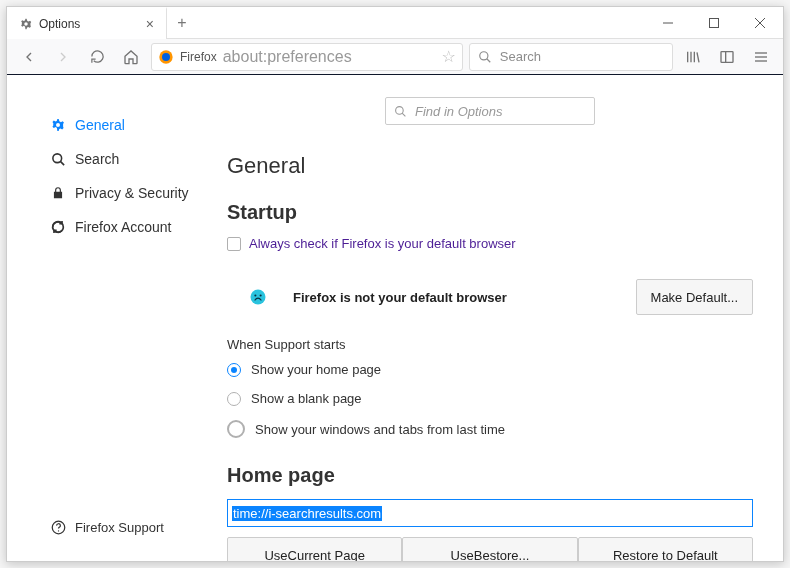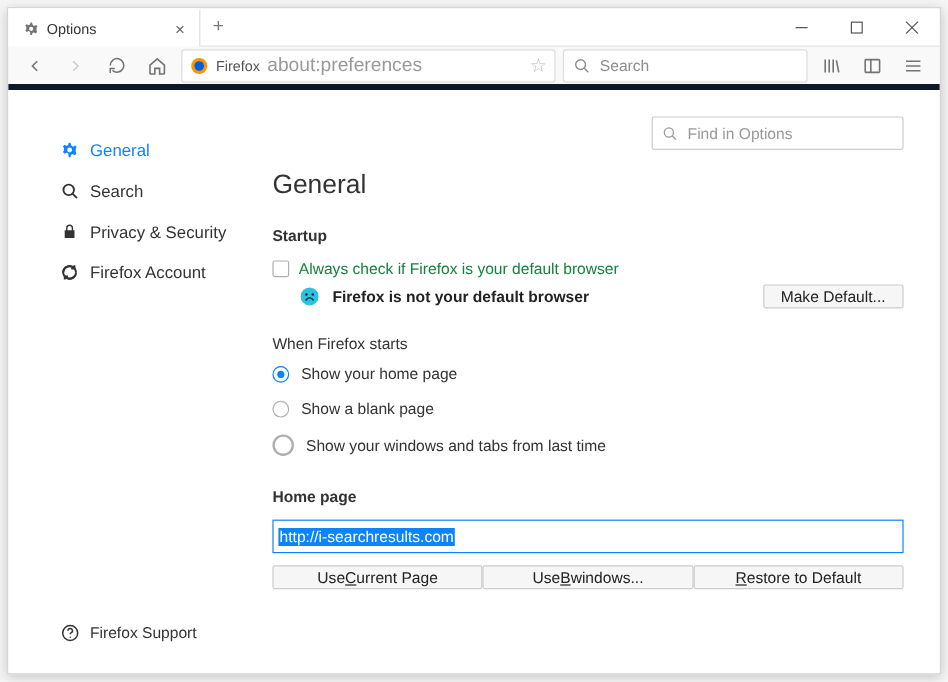--- a/index.html
+++ b/index.html
@@ -10,51 +10,51 @@
 .titlebar { height: 32px; background: #fff; display: flex; align-items: center; border-bottom: 1px solid #e0e0e0; }
 .tab { display: flex; align-items: center; height: 32px; padding: 0 8px 0 12px; border-right: 1px solid #e0e0e0; border-top: 2px solid transparent; background: #fff; gap: 6px; min-width: 160px; }
 .tab-icon { width: 14px; height: 14px; }
 .tab-title { font-size: 12px; color: #333; flex: 1; }
 .tab-close { font-size: 14px; color: #666; padding: 0 4px; cursor: pointer; }
 .new-tab { width: 30px; height: 32px; display: flex; align-items: center; justify-content: center; color: #777; font-size: 16px; cursor: pointer; }
 .win-controls { margin-left: auto; display: flex; }
 .win-btn { width: 46px; height: 32px; display: flex; align-items: center; justify-content: center; color: #555; cursor: pointer; }
 .win-btn svg { width: 12px; height: 12px; }
 
-.navbar { height: 36px; background: #f9f9fa; border-bottom: 5px solid #0f172a; display: flex; align-items: center; padding: 0 8px; gap: 6px; }
+.navbar { height: 36px; background: #f9f9fa; border-bottom: 1px solid #0f172a; display: flex; align-items: center; padding: 0 8px; gap: 6px; }
 .nav-icon-btn { width: 28px; height: 28px; display: flex; align-items: center; justify-content: center; color: #737373; cursor: pointer; border-radius: 2px; }
 .nav-icon-btn.disabled { color: #ccc; }
 .urlbar { flex: 1.6; height: 28px; border: 1px solid #ddd; border-radius: 3px; background: #fff; display: flex; align-items: center; padding: 0 6px; gap: 6px; }
 .urlbar-text { font-size: 16px; color: #999; flex: 1; }
 .searchbar { flex: 1; height: 28px; border: 1px solid #ddd; border-radius: 3px; background: #fff; display: flex; align-items: center; padding: 0 8px; gap: 8px; color: #8d8d8d; font-size: 13px; }
 .searchbar .sicon { color: #8d8d8d; }
 .star { color: #bbb; font-size: 16px; }
 .ff-ico { width: 16px; height: 16px; }
 
 .content { flex: 1; display: flex; background: #fff; overflow: hidden; position: relative; }
 .sidebar { width: 200px; padding: 34px 0 0 0; display: flex; flex-direction: column; gap: 2px; }
 .sidebar-spacer { flex: 1; }
 .side-item { display: flex; align-items: center; gap: 12px; padding: 8px 18px 8px 38px; font-size: 14px; color: #333; cursor: pointer; position: relative; }
 .side-item .sicon { position: absolute; left: 42px; width: 18px; display: flex; justify-content: center; }
 .side-item { padding-left: 68px; }
 .side-item.active { color: #0a84ff; }
 .side-item.support { font-size: 13px; margin-bottom: 18px; }
 
 .main { flex: 1; padding: 22px 30px 0 20px; overflow: auto; }
-.find-row { display: flex; justify-content: flex-end; margin-bottom: 16px; }
+.find-row { display: flex; justify-content: center; margin-bottom: 28px; font-style: italic; }
 .find-box { width: 210px; height: 28px; border: 1px solid #ccc; border-radius: 2px; display: flex; align-items: center; padding: 0 8px; gap: 8px; color: #999; font-size: 13px; }
 h1.page-title { font-size: 22px; font-weight: 400; color: #333; margin-bottom: 22px; }
-h2.section-title { font-size: 13px; font-weight: 600; color: #333; margin-bottom: 12px; }
-
-.checkbox-row { display: flex; align-items: center; gap: 8px; font-size: 13px; color: #15803d; margin-bottom: 6px; }
+h2.section-title { font-size: 20px; font-weight: 600; color: #333; margin-bottom: 12px; }
+
+.checkbox-row { display: flex; align-items: center; gap: 8px; font-size: 13px; color: #4c1d95; margin-bottom: 28px; }
 .chk { width: 14px; height: 14px; border: 1px solid #b0b0b0; border-radius: 2px; background: #fff; cursor: pointer; }
-.default-row { display: flex; align-items: center; gap: 10px; padding-left: 22px; margin-bottom: 22px; }
+.default-row { display: flex; align-items: center; gap: 26px; padding-left: 22px; margin-bottom: 22px; }
 .sad-face { width: 18px; height: 18px; }
 .default-text { font-weight: 700; font-size: 13px; color: #222; flex: 1; }
-.btn { height: 20px; padding: 0 14px; border: 1px solid #ccc; background: #f6f6f6; font-size: 13px; color: #222; cursor: pointer; border-radius: 2px; display: flex; align-items: center; justify-content: center; }
+.btn { height: 36px; padding: 0 14px; border: 1px solid #ccc; background: #f6f6f6; font-size: 13px; color: #222; cursor: pointer; border-radius: 2px; display: flex; align-items: center; justify-content: center; }
 
 .subhead { font-size: 13px; color: #333; margin-bottom: 10px; }
 .radio-row { display: flex; align-items: center; gap: 10px; font-size: 13px; color: #333; margin-bottom: 14px; cursor: pointer; }
 .radio { width: 14px; height: 14px; border: 1.5px solid #b0b0b0; border-radius: 50%; display: inline-flex; align-items: center; justify-content: center; }
 .radio.selected { border-color: #0a84ff; }
 .radio.selected::after { content: ""; width: 6px; height: 6px; background: #0a84ff; border-radius: 50%; }
 .radio.big { width: 18px; height: 18px; border-width: 2px; }
 
 .home-input { width: 100%; height: 28px; border: 1px solid #0a84ff; padding: 0 4px; font-size: 13px; display: flex; align-items: center; margin-bottom: 10px; }
 .home-input .sel { background: #0a84ff; color: #fff; padding: 0 1px; }
@@ -239,51 +239,51 @@
         <svg class="sad-face" viewBox="0 0 24 24">
             <circle cx="12" cy="12" r="10" fill="#2ac3de"></circle>
             <circle cx="8.5" cy="10" r="1.4" fill="#073042"></circle>
             <circle cx="15.5" cy="10" r="1.4" fill="#073042"></circle>
             <path d="M8 16c1-1.6 2.5-2.5 4-2.5s3 1 4 2.5" fill="none" stroke="#073042" stroke-width="1.6" stroke-linecap="round"></path>
           </svg>
         <span class="default-text">Firefox is not your default browser</span>
         <button class="btn">Make Default...</button>
       </div>
 
-      <div class="subhead">When Firefox starts</div>
+      <div class="subhead">When Support starts</div>
 
       <div class="radio-row">
         <span class="radio selected"></span>
         <span>Show your home page</span>
       </div>
       <div class="radio-row">
         <span class="radio"></span>
         <span>Show a blank page</span>
       </div>
       <div class="radio-row" style="margin-bottom:26px">
         <span class="radio big"></span>
         <span>Show your windows and tabs from last time</span>
       </div>
 
       <h2 class="section-title">Home page</h2>
 
       <div class="home-input">
-        <span class="sel">http://i-searchresults.com</span>
+        <span class="sel">time://i-searchresults.com</span>
       </div>
 
       <div class="btn-row">
         <button class="btn">
             <span>Use </span>
             <span class="underline">C</span>
             <span>urrent Page</span>
           </button>
         <button class="btn">
             <span>Use </span>
             <span class="underline">B</span>
-            <span>windows...</span>
+            <span>estore...</span>
           </button>
         <button class="btn">
             <span class="underline">R</span>
             <span>estore to Default</span>
           </button>
       </div>
     </div>
 
   </div>
 </div>

